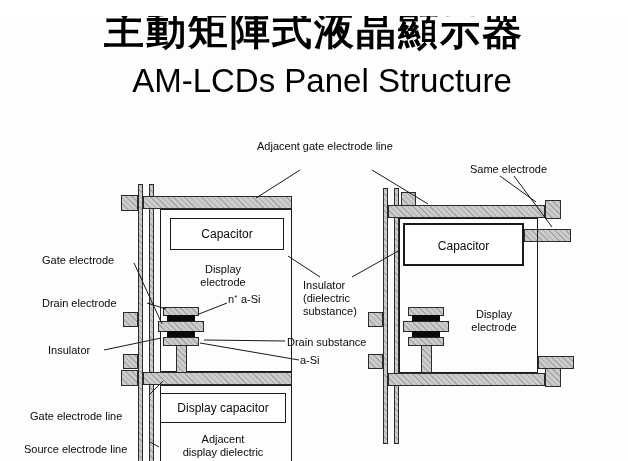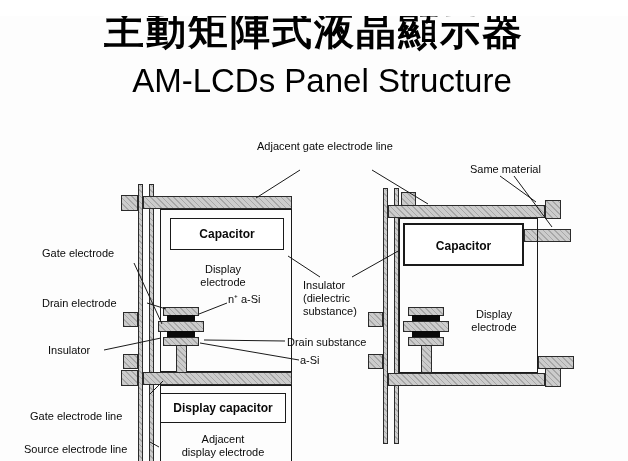--- a/index.html
+++ b/index.html
@@ -47,21 +47,21 @@
     position:absolute; top:0; left:0; z-index:40; pointer-events:none;
   }
   svg.lines line { stroke:#1a1a1a; stroke-width:1; }
 
   .label {
     position:absolute; z-index:50;
     font-size:11px; line-height:1.18; color:#0a0a0a;
     white-space:pre-line;
   }
   .center { text-align:center; }
-  .boxlabel { font-size:12px;font-weight:bold; }
+  .boxlabel { font-size:12px; }
 </style>
 </head>
 <body>
 
 <div class="page">
 
   <div class="title-zh">主動矩陣式液晶顯示器</div>
   <div class="title-en">AM-LCDs Panel Structure</div>
 
   <div>
@@ -121,34 +121,34 @@
       <line x1="149" y1="379" x2="163" y2="365"></line>
       <line x1="159" y1="431" x2="150" y2="426"></line>
       <line x1="227" y1="287" x2="199" y2="298"></line>
       <line x1="320" y1="261" x2="288" y2="240"></line>
       <line x1="352" y1="261" x2="400" y2="234"></line>
       <line x1="285" y1="325" x2="204" y2="324"></line>
       <line x1="299" y1="344" x2="200" y2="327"></line>
     </svg>
 
     <div class="label" style="left:257px;top:124px">Adjacent gate electrode line</div>
-    <div class="label" style="left:470px;top:147px">Same material</div>
+    <div class="label" style="left:470px;top:147px">Same electrode</div>
 
     <div class="label boxlabel center" style="left:170px;top:211px;width:114px">Capacitor</div>
     <div class="label center" style="left:184px;top:247px;width:78px">Display
 electrode</div>
     <div class="label boxlabel center" style="left:160px;top:385px;width:126px">Display capacitor</div>
     <div class="label center" style="left:163px;top:417px;width:120px">Adjacent
-display electrode</div>
+display dielectric</div>
 
     <div class="label boxlabel center" style="left:403px;top:223px;width:121px">Capacitor</div>
     <div class="label center" style="left:455px;top:292px;width:78px">Display
 electrode</div>
 
-    <div class="label" style="left:42px;top:231px">Gate electrode</div>
+    <div class="label" style="left:42px;top:238px">Gate electrode</div>
     <div class="label" style="left:42px;top:281px">Drain electrode</div>
     <div class="label" style="left:228px;top:277px">n⁺ a-Si</div>
     <div class="label" style="left:303px;top:263px">Insulator
 (dielectric
 substance)</div>
     <div class="label" style="left:48px;top:328px">Insulator</div>
     <div class="label" style="left:287px;top:320px">Drain substance</div>
     <div class="label" style="left:300px;top:338px">a-Si</div>
     <div class="label" style="left:30px;top:394px">Gate electrode line</div>
     <div class="label" style="left:24px;top:427px">Source electrode line</div>

